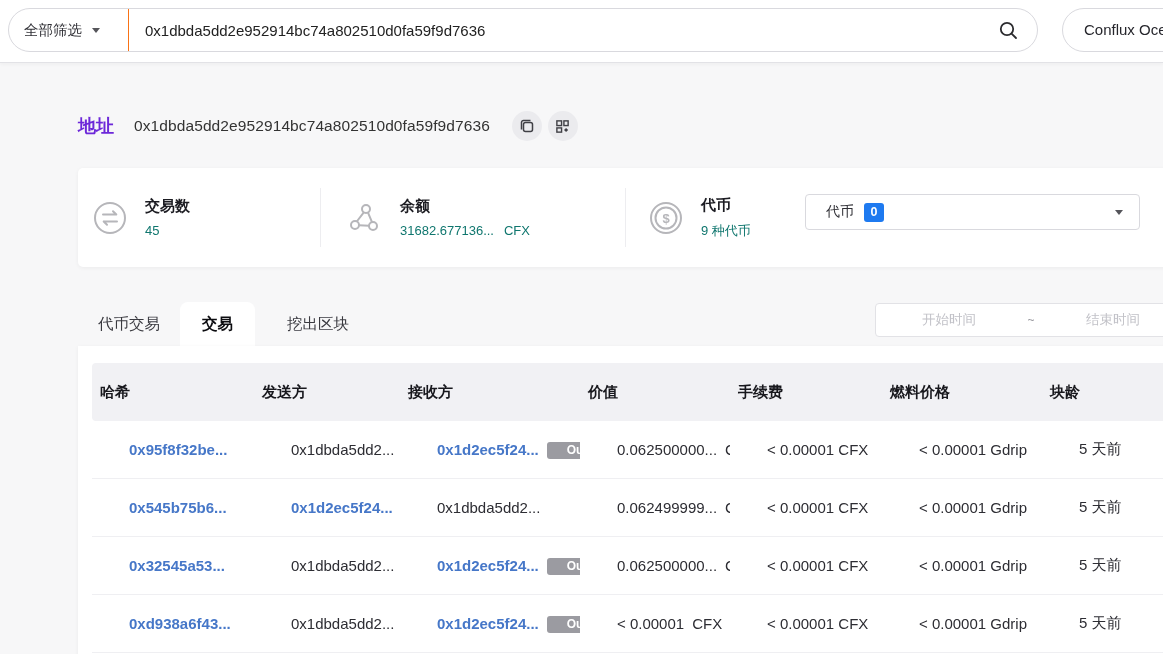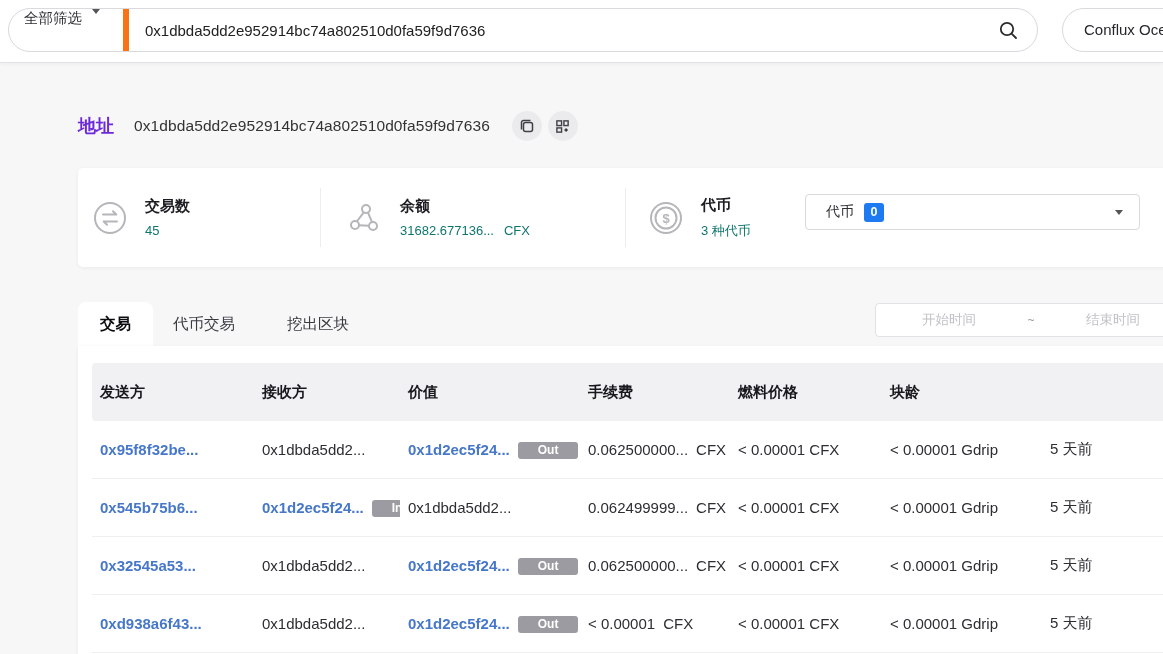--- a/index.html
+++ b/index.html
@@ -12,22 +12,22 @@
     --link-blue:#4677c8; --badge-blue:#1e7af0; --badge-gray:#9b9ba1;
   }
   .screen{ position:absolute; inset:0; overflow:hidden; }
 
   
   .topbar{ position:absolute; left:0; top:0; width:100%; height:63px; background:#fff;
            border-bottom:1px solid #e2e2e6; box-shadow:0 2px 3px rgba(0,0,0,.03); z-index:5; }
   .search-pill{ position:absolute; left:8px; top:8px; width:1030px; height:44px;
                 border:1px solid #d9d9de; border-radius:23px; background:#fff;
                 display:flex; align-items:center; }
-  .filter{ width:120px; height:100%; display:flex; gap:10px;
-           padding-left:15px; border-right:6px solid #f97316; cursor:pointer; }
+  .filter{ width:120px; height:100%; display:flex; align-items:center; gap:10px;
+           padding-left:15px; border-right:1px solid #f97316; cursor:pointer; }
   .filter-label{ font-size:14.5px; color:#2f2f35; }
   .caret{ width:0; height:0; border-left:4.5px solid transparent; border-right:4.5px solid transparent;
           border-top:5.5px solid #55555a; }
   .search-input{ flex:1; height:100%; border:none; outline:none; font-size:15px; color:#222;
                  padding-left:16px; font-family:inherit; background:transparent; }
   .search-icon-wrap{ padding:0 19px 0 8px; display:flex; align-items:center; cursor:pointer; }
   .ocean-btn{ position:absolute; left:1062px; top:8px; width:185px; height:44px;
               border:1px solid #d9d9de; border-radius:23px; background:#fff;
               font-size:15px; color:#26262c; line-height:42px; padding-left:21px; cursor:pointer; }
 
@@ -72,21 +72,21 @@
 
   
   .table-card{ position:absolute; left:78px; top:346px; width:1105px; height:330px;
                background:#fff; border-radius:0 8px 0 0; box-shadow:0 1px 4px rgba(0,0,0,.05); }
   .thead, .tr{ display:grid; grid-template-columns:162px 146px 180px 150px 152px 160px 1fr;
                align-items:center; height:58px; }
   .thead{ margin:17px 14px 0 14px; background:#f1f1f4; border-radius:4px; }
   .th{ font-size:15px; font-weight:bold; color:#18181d; padding-left:8px; }
   .tbody{ margin:0 14px; }
   .tr{ border-bottom:1px solid #efeff2; }
-  .td{ font-size:15px; color:#2d2d33; padding-left:8px; white-space:nowrap; overflow:hidden; }
+  .td{ font-size:15px; color:#2d2d33; padding-left:8px; white-space:nowrap; overflow:hidden;margin-left:29px; }
   .hash{ color:var(--link-blue); font-weight:bold; cursor:pointer; }
   .addr.link{ color:var(--link-blue); font-weight:bold; cursor:pointer; }
   .unit{ margin-left:8px; }
   .dir-badge{ display:inline-block; margin-left:8px; background:var(--badge-gray); color:#fff;
               font-size:12px; font-weight:bold; line-height:17px; padding:0 20px; border-radius:3px;
               vertical-align:1px; }
 </style>
 </head>
 <body>
 
@@ -157,49 +157,50 @@
     </div>
     <div class="v-div v-div-2"></div>
     <div class="stat stat-3">
       <svg width="36" height="36" viewBox="0 0 36 36" fill="none" stroke="#b6b6ba" stroke-width="2">
         <circle cx="18" cy="18" r="15"></circle>
         <circle cx="18" cy="18" r="10.5"></circle>
         <text x="18" y="23" text-anchor="middle" font-size="13" font-weight="bold" fill="#b6b6ba" stroke="none">$</text>
       </svg>
       <div>
         <div class="stat-label">代币</div>
-        <div class="stat-value">3 种代币</div>
+        <div class="stat-value">9 种代币</div>
       </div>
     </div>
     <div class="token-select">
       <span class="token-select-label">代币</span>
       <span class="count-badge">0</span>
       <span class="caret"></span>
     </div>
   </div>
 
   <div class="tabs">
+    <div class="tab">
+        <span>代币交易</span>
+      </div>
     <div class="tab active">
         <span>交易</span>
-      </div>
-    <div class="tab">
-        <span>代币交易</span>
       </div>
     <div class="tab tab-3">
         <span>挖出区块</span>
       </div>
   </div>
   <div class="date-box">
     <div class="date-cell">开始时间</div>
     <div class="date-sep">~</div>
     <div class="date-cell">结束时间</div>
   </div>
 
   <div class="table-card">
     <div class="thead">
+      <div class="th">哈希</div>
       <div class="th">发送方</div>
       <div class="th">接收方</div>
       <div class="th">价值</div>
       <div class="th">手续费</div>
       <div class="th">燃料价格</div>
       <div class="th">块龄</div>
     </div>
     <div class="tbody">
   <div class="tr">
     <div class="td"><span class="hash">0x95f8f32be...</span></div>

